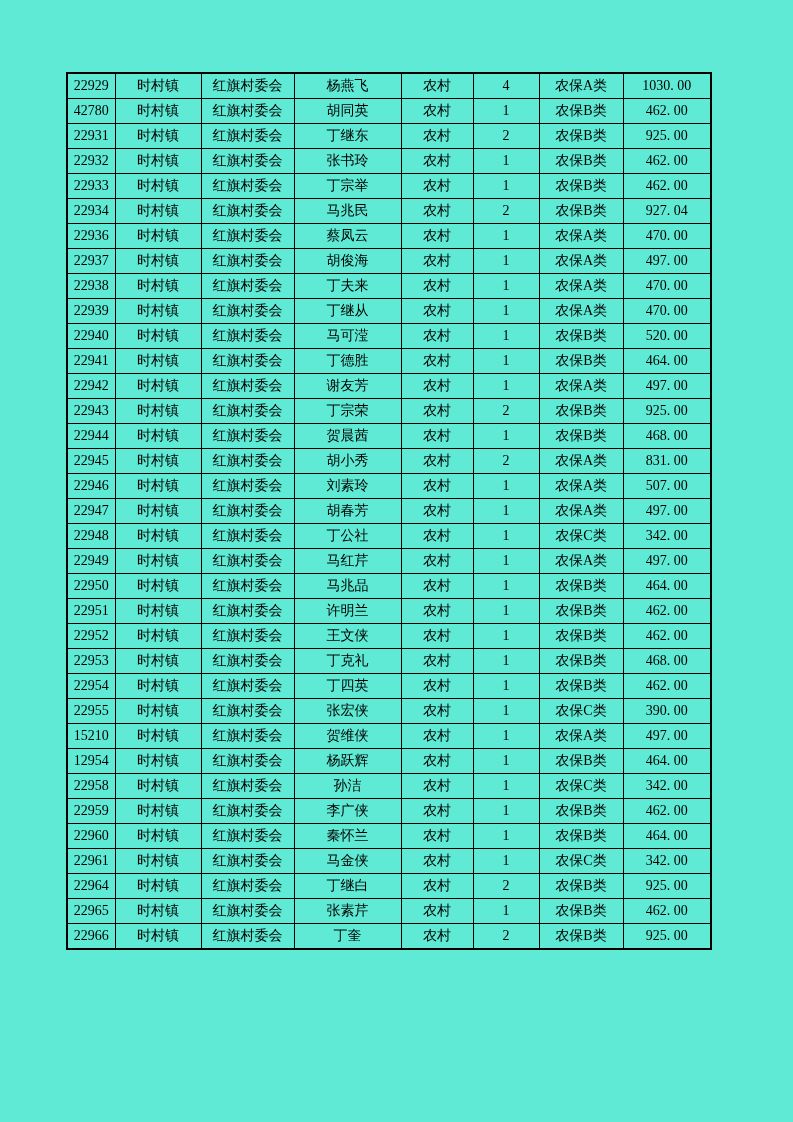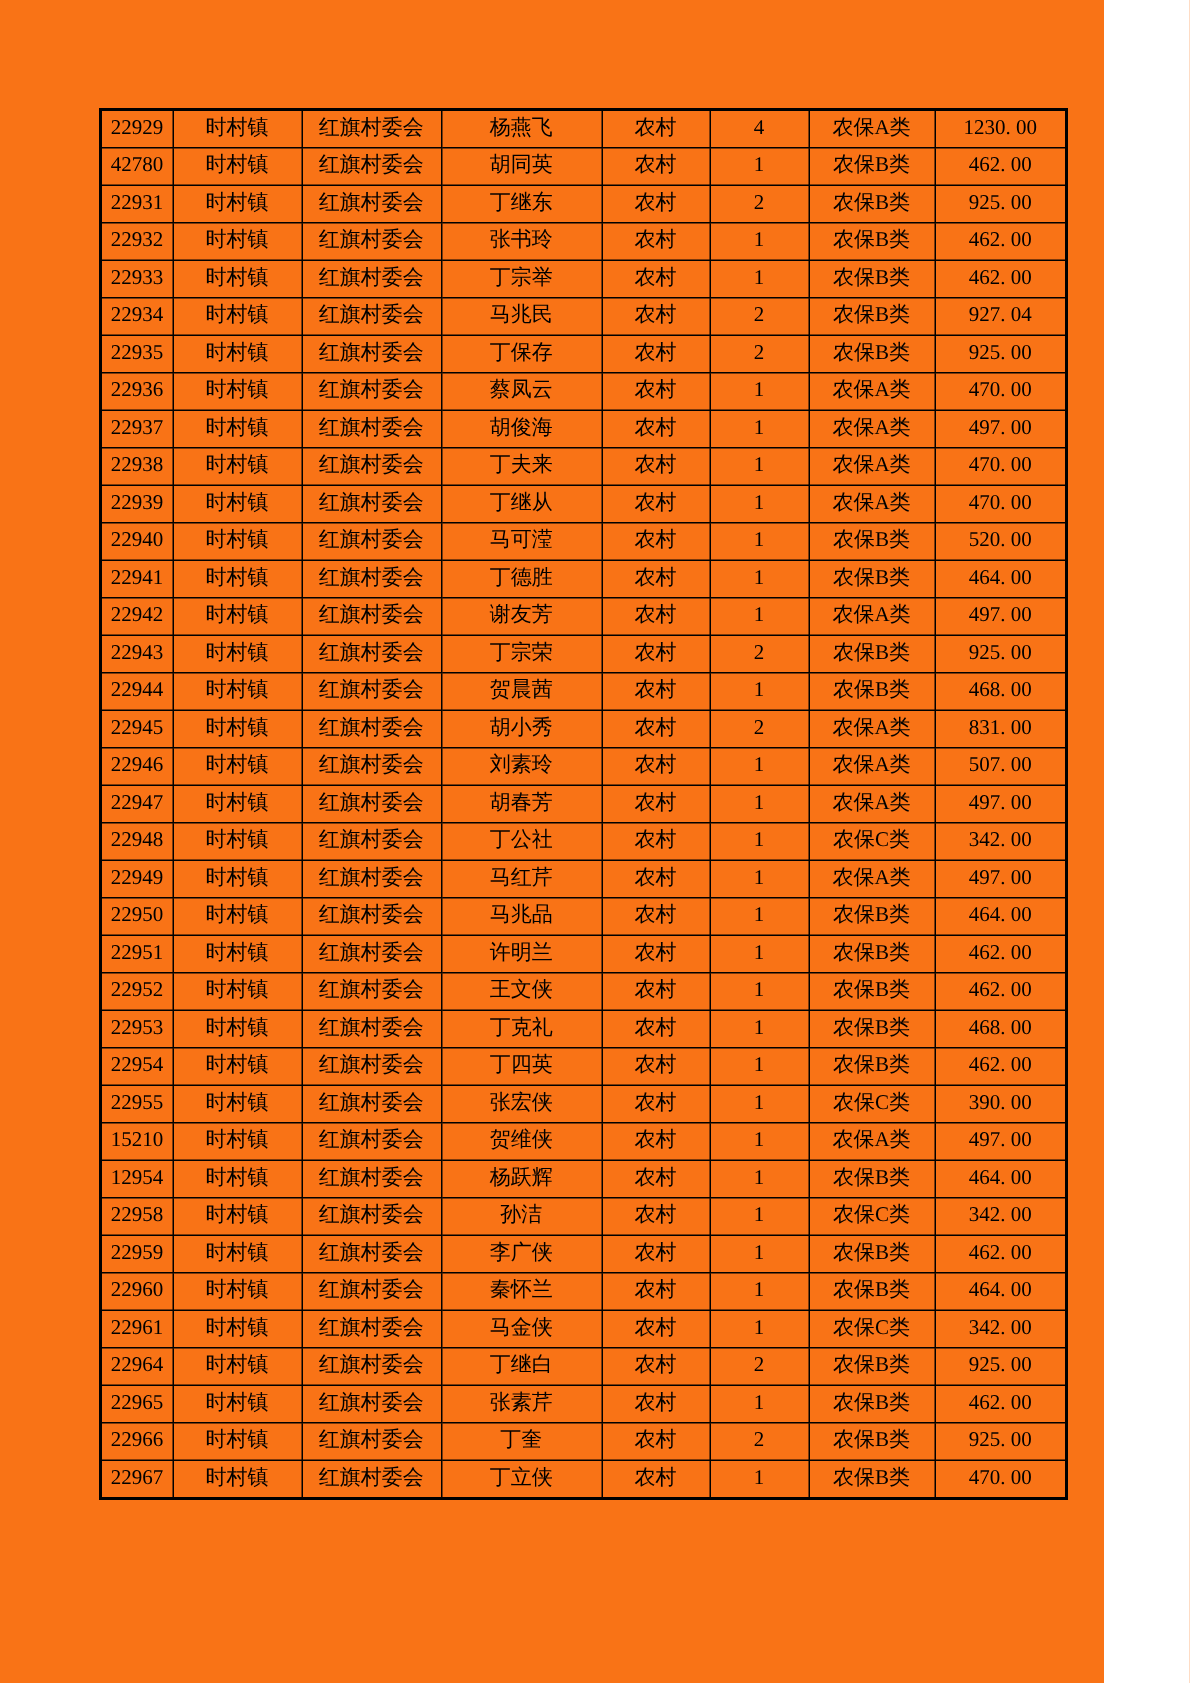--- a/index.html
+++ b/index.html
@@ -2,23 +2,23 @@
 <html><head>
 <meta charset="utf-8">
 <style>
   html, body {
     margin: 0;
     padding: 0;
     background: #ffffff;
   }
   .page {
     position: relative;
-    width: 736px;
+    width: 793px;
     height: 1122px;
-    background: #f97316;
+    background: #5eead4;
     color: #000000;
     font-family: "Liberation Serif", "DejaVu Serif", serif;
     overflow: hidden;
   }
   table.roster {
     position: absolute;
     left: 66px;
     top: 72px;
     border-collapse: collapse;
     table-layout: fixed;
@@ -54,21 +54,21 @@
     </colgroup>
     <tbody>
         <tr>
           <td>22929</td>
           <td>时村镇</td>
           <td>红旗村委会</td>
           <td>杨燕飞</td>
           <td>农村</td>
           <td>4</td>
           <td>农保A类</td>
-          <td>1230. 00</td>
+          <td>1030. 00</td>
         </tr>
         <tr>
           <td>42780</td>
           <td>时村镇</td>
           <td>红旗村委会</td>
           <td>胡同英</td>
           <td>农村</td>
           <td>1</td>
           <td>农保B类</td>
           <td>462. 00</td>
@@ -105,30 +105,20 @@
         </tr>
         <tr>
           <td>22934</td>
           <td>时村镇</td>
           <td>红旗村委会</td>
           <td>马兆民</td>
           <td>农村</td>
           <td>2</td>
           <td>农保B类</td>
           <td>927. 04</td>
-        </tr>
-        <tr>
-          <td>22935</td>
-          <td>时村镇</td>
-          <td>红旗村委会</td>
-          <td>丁保存</td>
-          <td>农村</td>
-          <td>2</td>
-          <td>农保B类</td>
-          <td>925. 00</td>
         </tr>
         <tr>
           <td>22936</td>
           <td>时村镇</td>
           <td>红旗村委会</td>
           <td>蔡凤云</td>
           <td>农村</td>
           <td>1</td>
           <td>农保A类</td>
           <td>470. 00</td>
@@ -405,26 +395,16 @@
         </tr>
         <tr>
           <td>22966</td>
           <td>时村镇</td>
           <td>红旗村委会</td>
           <td>丁奎</td>
           <td>农村</td>
           <td>2</td>
           <td>农保B类</td>
           <td>925. 00</td>
-        </tr>
-        <tr>
-          <td>22967</td>
-          <td>时村镇</td>
-          <td>红旗村委会</td>
-          <td>丁立侠</td>
-          <td>农村</td>
-          <td>1</td>
-          <td>农保B类</td>
-          <td>470. 00</td>
         </tr>
       </tbody>
   </table>
 </div>
 
 </body></html>

